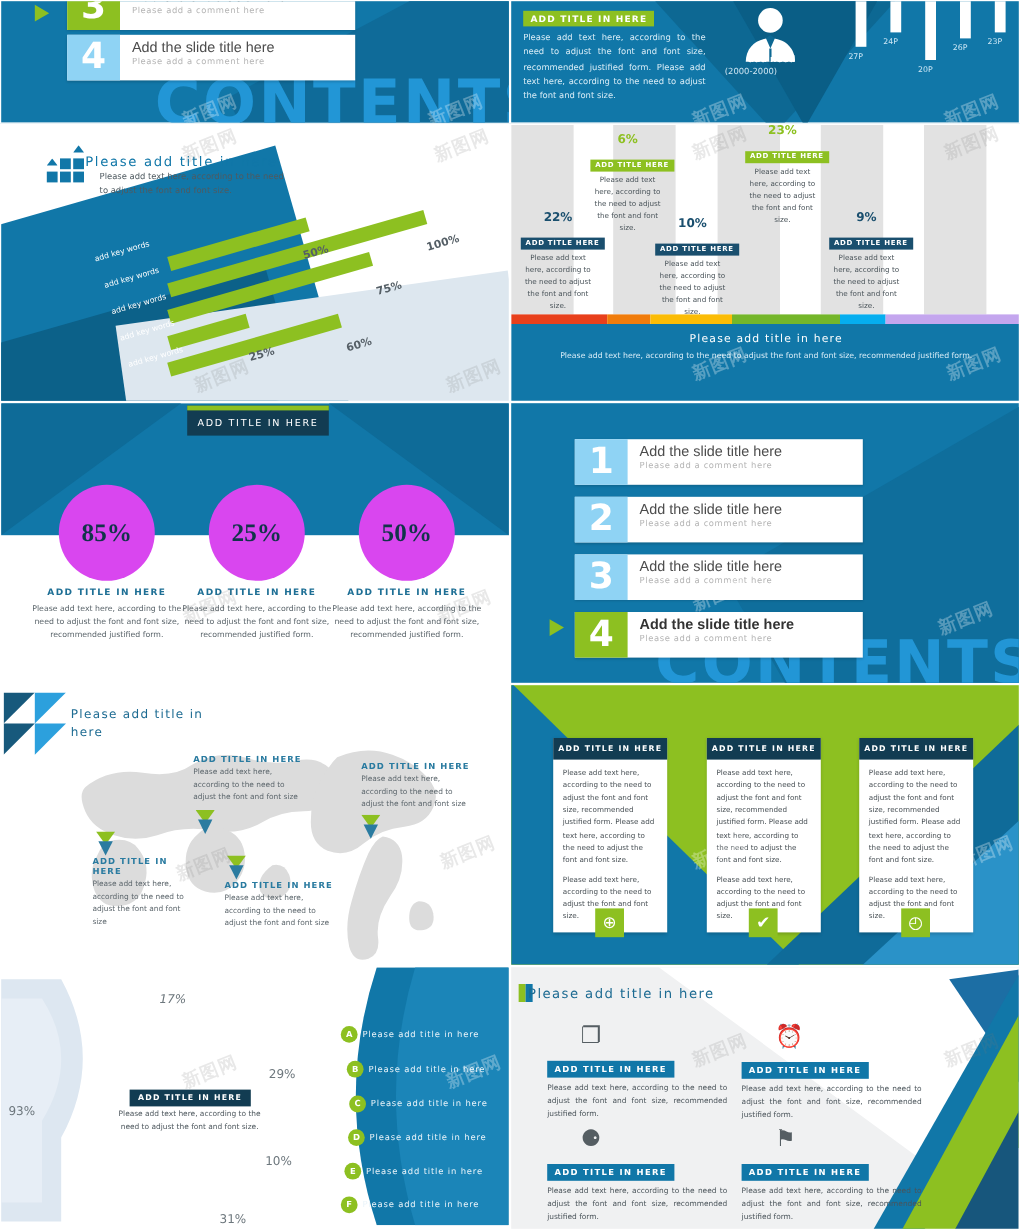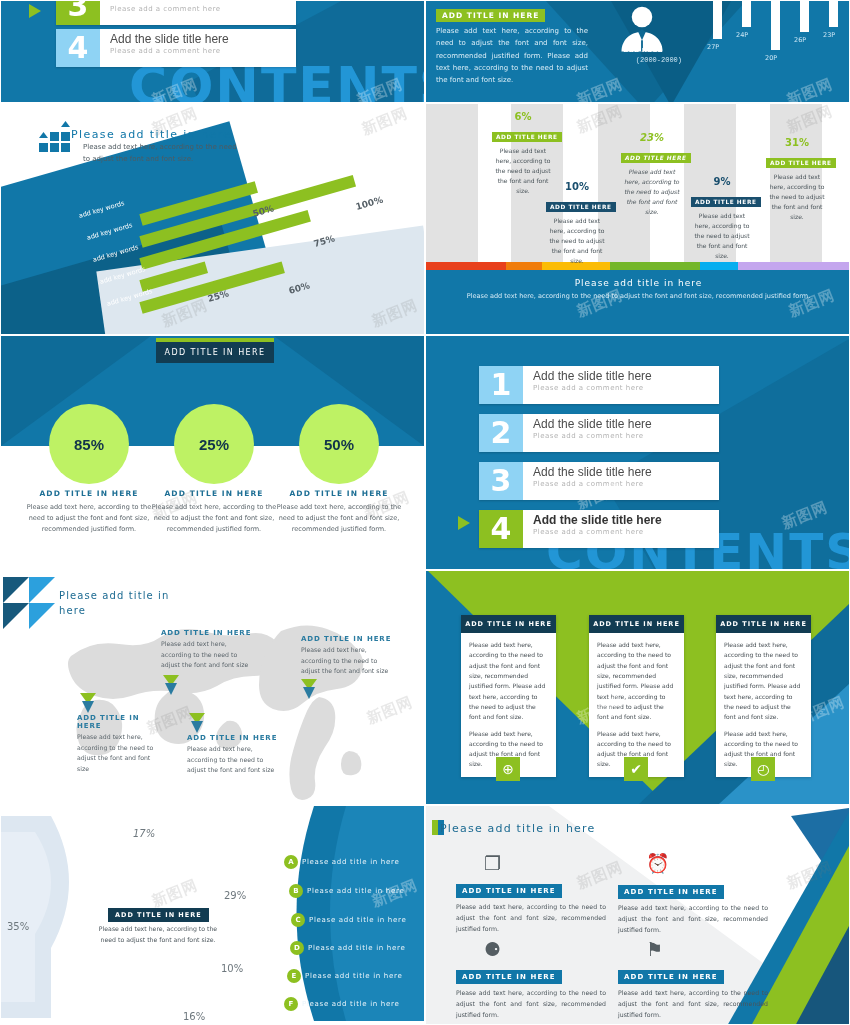--- a/index.html
+++ b/index.html
@@ -84,22 +84,22 @@
   .s2 .body {
     position:absolute; left:10px; top:24px; width:152px;
     font-size:7px; line-height:1.75; color:#d9edf7; text-align:justify;
   }
   .s2 .avatar { position:absolute; left:188px; top:2px; width:56px; }
   .s2 .aname {
     position:absolute; left:178px; top:44px; width:78px; text-align:center;
     color:#fff; font-size:7.5px; font-weight:bold;
   }
   .s2 .ayear {
-    position:absolute; left:178px; top:55px; width:78px; text-align:right;
-    color:#cfe6f3; font-size:7px;font-family:Liberation Mono, monospace;
+    position:absolute; left:178px; top:55px; width:78px; text-align:left;
+    color:#cfe6f3; font-size:7px;
   }
   .s2 .bar { position:absolute; width:9px; background:#ffffff; }
   .s2 .blabel { position:absolute; color:#cbe6f5; font-size:6.5px; }
 
   
   .s3 { background:#ffffff; }
   .s3 .bluefill {
     position:absolute; left:-60px; top:100px; width:300px; height:230px;
     background:#1177a8; transform:rotate(-16deg); transform-origin:top left;
   }
@@ -166,23 +166,23 @@
     position:absolute; right:0; top:0; width:0;height:0;
     border-top:110px solid #0e6b98; border-left:150px solid transparent;
   }
   .s5 .titlebar {
     position:absolute; left:155px; top:2px; width:118px; background:#123c52;
     color:#fff; text-align:center; font-size:8px; letter-spacing:1.4px;
     padding:6px 0; border-top:4px solid #8dc021; z-index:5;
   }
   .s5 .circle {
     position:absolute; width:80px; height:80px; border-radius:50%;
-    background:#bef264; display:flex; align-items:center; justify-content:center;
-    color:#12344a; font-size:15px; font-weight:bold; z-index:6;
-    font-family:Liberation Sans, sans-serif;
+    background:#d946ef; display:flex; align-items:center; justify-content:center;
+    color:#12344a; font-size:21px; font-weight:bold; z-index:6;
+    font-family:Liberation Serif, serif;
   }
   .s5 .ct { position:absolute; width:140px; text-align:center; }
   .s5 .ct .h { font-size:7.5px; color:#1e6f95; letter-spacing:1.1px; font-weight:bold; }
   .s5 .ct .p { font-size:6.5px; color:#5a646a; line-height:1.7; margin-top:4px; }
 
   
   .s6 { background:#1177a8; }
   .s6 .diag {
     position:absolute; right:-40px; top:-20px; width:330px; height:330px;
     background:#0f6e9c; transform:rotate(-30deg); transform-origin:top right;
@@ -382,43 +382,43 @@
     <div class="wm dark" style="left:370px;top:200px;">新图网</div>
   </div>
 
   <div class="slide s4">
     <div class="col" style="left:0px;   top:0px;  height:158px;"></div>
     <div class="col" style="left:85px;  top:0px;  height:158px;"></div>
     <div class="col" style="left:172px; top:0px;  height:158px;"></div>
     <div class="col" style="left:258px; top:0px;  height:158px;"></div>
     <div class="col" style="left:344px; top:0px;  height:158px;"></div>
 
+    <div class="item" style="left:8px; top:72px;">
+      <div class="pct" style="color:#1a4f6e;">22%</div>
+      <span class="lbl" style="background:#1a4f6e;">ADD TITLE HERE</span>
+      <div class="desc">Please add text here, according to the need to adjust the font and font size.</div>
+    </div>
     <div class="item" style="left:66px; top:7px;">
       <div class="pct" style="color:#8dc021;">6%</div>
       <span class="lbl" style="background:#8dc021;">ADD TITLE HERE</span>
       <div class="desc">Please add text here, according to the need to adjust the font and font size.</div>
     </div>
     <div class="item" style="left:120px; top:77px;">
       <div class="pct" style="color:#1a4f6e;">10%</div>
       <span class="lbl" style="background:#1a4f6e;">ADD TITLE HERE</span>
       <div class="desc">Please add text here, according to the need to adjust the font and font size.</div>
     </div>
-    <div class="item" style="left:195px; top:28px;font-style:italic;">
+    <div class="item" style="left:195px; top:0;">
       <div class="pct" style="color:#8dc021;">23%</div>
       <span class="lbl" style="background:#8dc021;">ADD TITLE HERE</span>
       <div class="desc">Please add text here, according to the need to adjust the font and font size.</div>
     </div>
     <div class="item" style="left:265px; top:72px;">
       <div class="pct" style="color:#1a4f6e;">9%</div>
       <span class="lbl" style="background:#1a4f6e;">ADD TITLE HERE</span>
-      <div class="desc">Please add text here, according to the need to adjust the font and font size.</div>
-    </div>
-    <div class="item" style="left:340px; top:33px;">
-      <div class="pct" style="color:#8dc021;">31%</div>
-      <span class="lbl" style="background:#8dc021;">ADD TITLE HERE</span>
       <div class="desc">Please add text here, according to the need to adjust the font and font size.</div>
     </div>
 
     <div class="rainbow" style="top:158px;">
       <div style="width:80px;background:#e8401c;"></div>
       <div style="width:36px;background:#f07c0b;"></div>
       <div style="width:68px;background:#fbbc06;"></div>
       <div style="width:90px;background:#74b62a;"></div>
       <div style="width:38px;background:#06aeef;"></div>
       <div style="flex:1;background:#c4a6ee;"></div>
@@ -606,25 +606,25 @@
     <svg style="position:absolute;left:-10px;top:6px;" width="110" height="210" viewBox="0 0 110 210">
       <path d="M0 4 L60 4 Q96 70 60 136 L60 206 L0 206 Z" fill="#dde7f1"></path>
       <path d="M0 20 L44 20 Q76 70 44 122 L44 190 L0 190 Z" fill="#e7eef6"></path>
     </svg>
 
     <svg style="position:absolute;right:0px;top:0px;" width="150" height="215" viewBox="0 0 150 215">
       <path d="M150 0 L40 0 Q5 107 40 215 L150 215 Z" fill="#1177a8"></path>
       <path d="M150 0 L72 0 Q40 107 72 215 L150 215 Z" fill="#1b85b8"></path>
     </svg>
 
-    <div class="pct" style="left:6px; top:115px;">35%</div>
+    <div class="pct" style="left:6px; top:115px;">93%</div>
     <div class="pct" style="left:132px; top:22px;font-style:italic;">17%</div>
     <div class="pct" style="left:223px; top:84px;">29%</div>
     <div class="pct" style="left:220px; top:157px;">10%</div>
-    <div class="pct" style="left:182px; top:205px;">16%</div>
+    <div class="pct" style="left:182px; top:205px;">31%</div>
 
     <div class="tagd" style="left:107px; top:102px;">ADD TITLE IN HERE</div>
     <div class="tdesc" style="left:92px; top:118px;">Please add text here, according to the need to adjust the font and font size.</div>
 
     <div class="litem" style="left:283px; top:49px;">
       <span class="bul">A</span>
       <span class="ltxt">Please add title in here</span>
     </div>
     <div class="litem" style="left:288px; top:78px;">
       <span class="bul">B</span>

